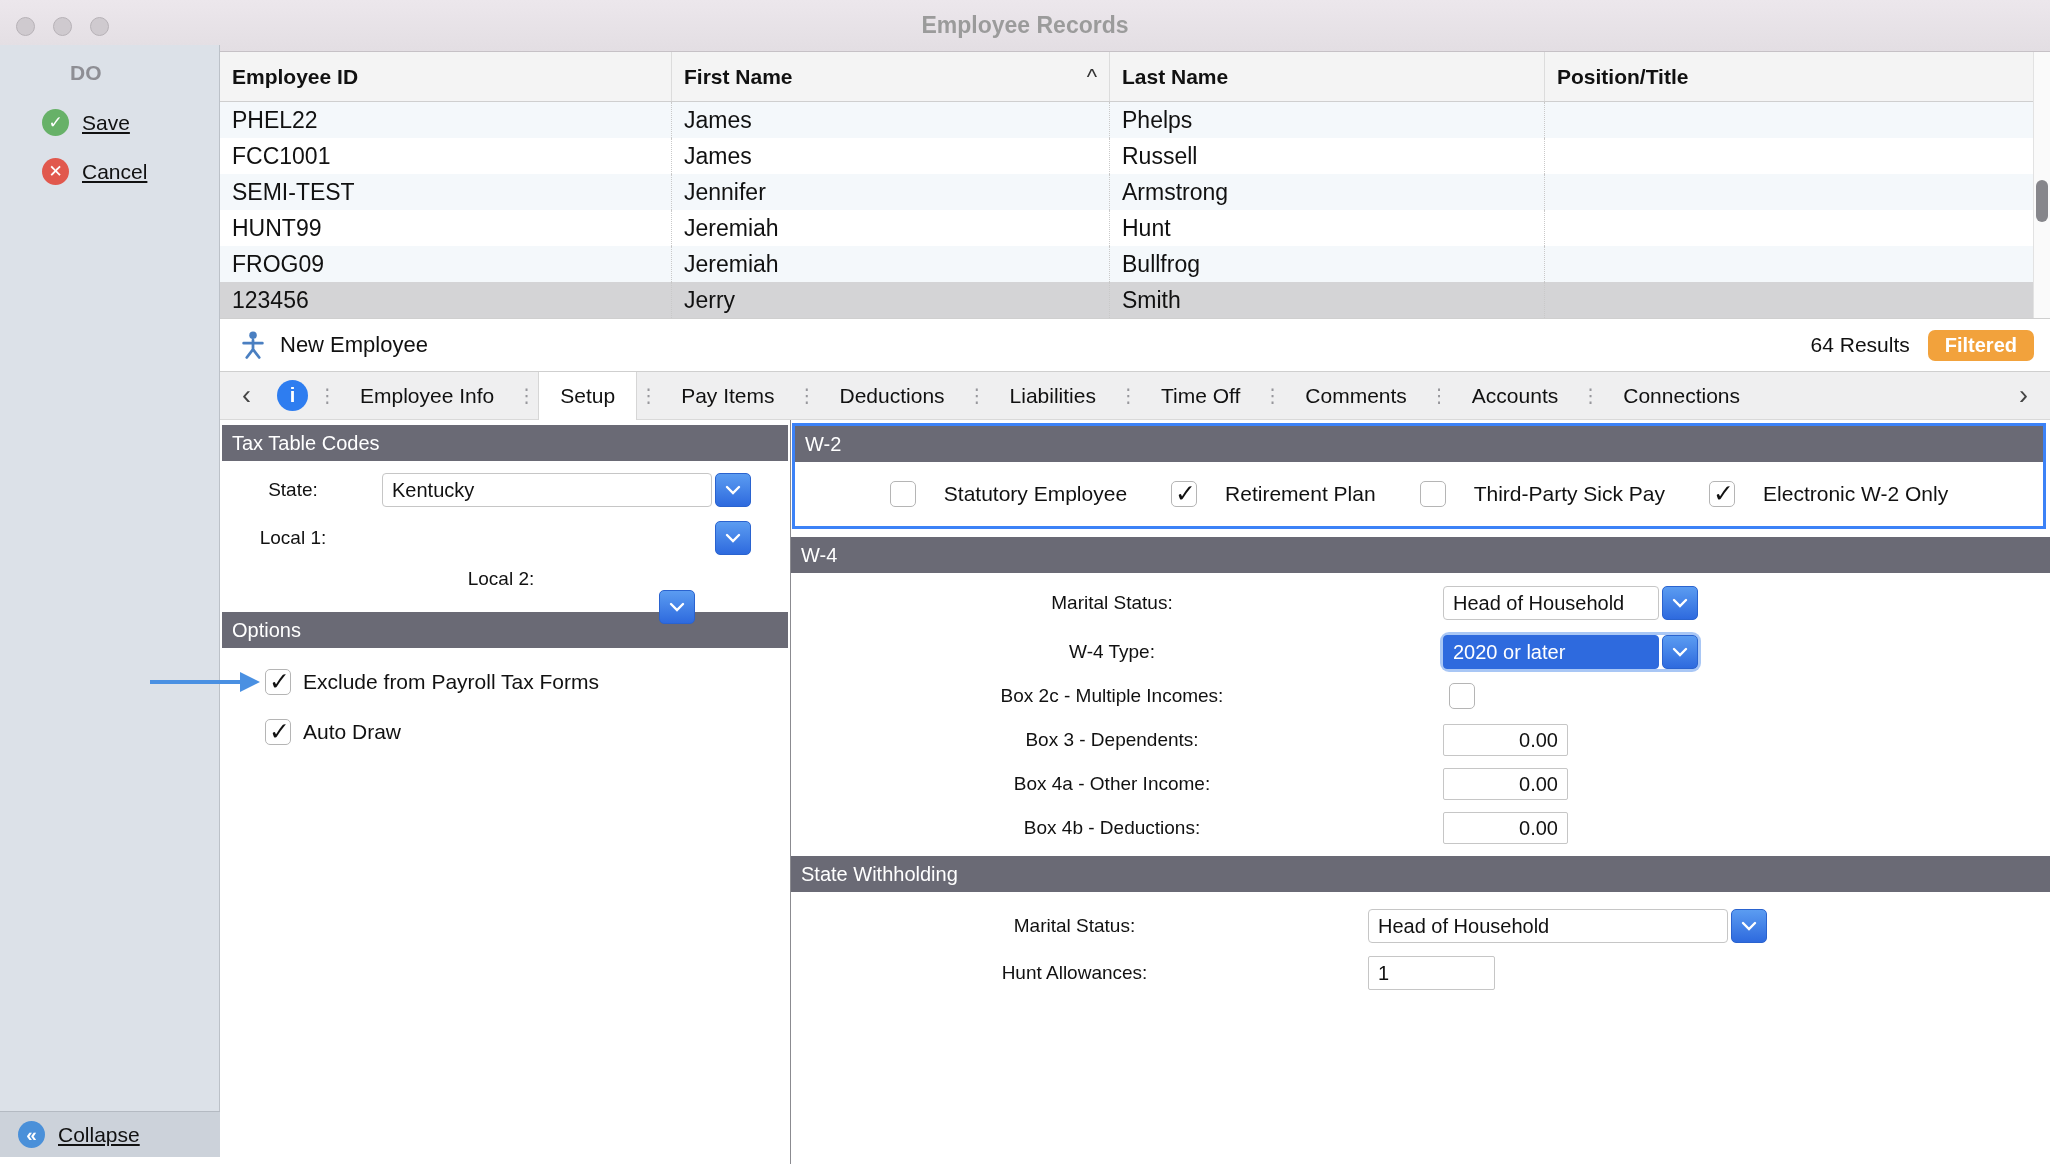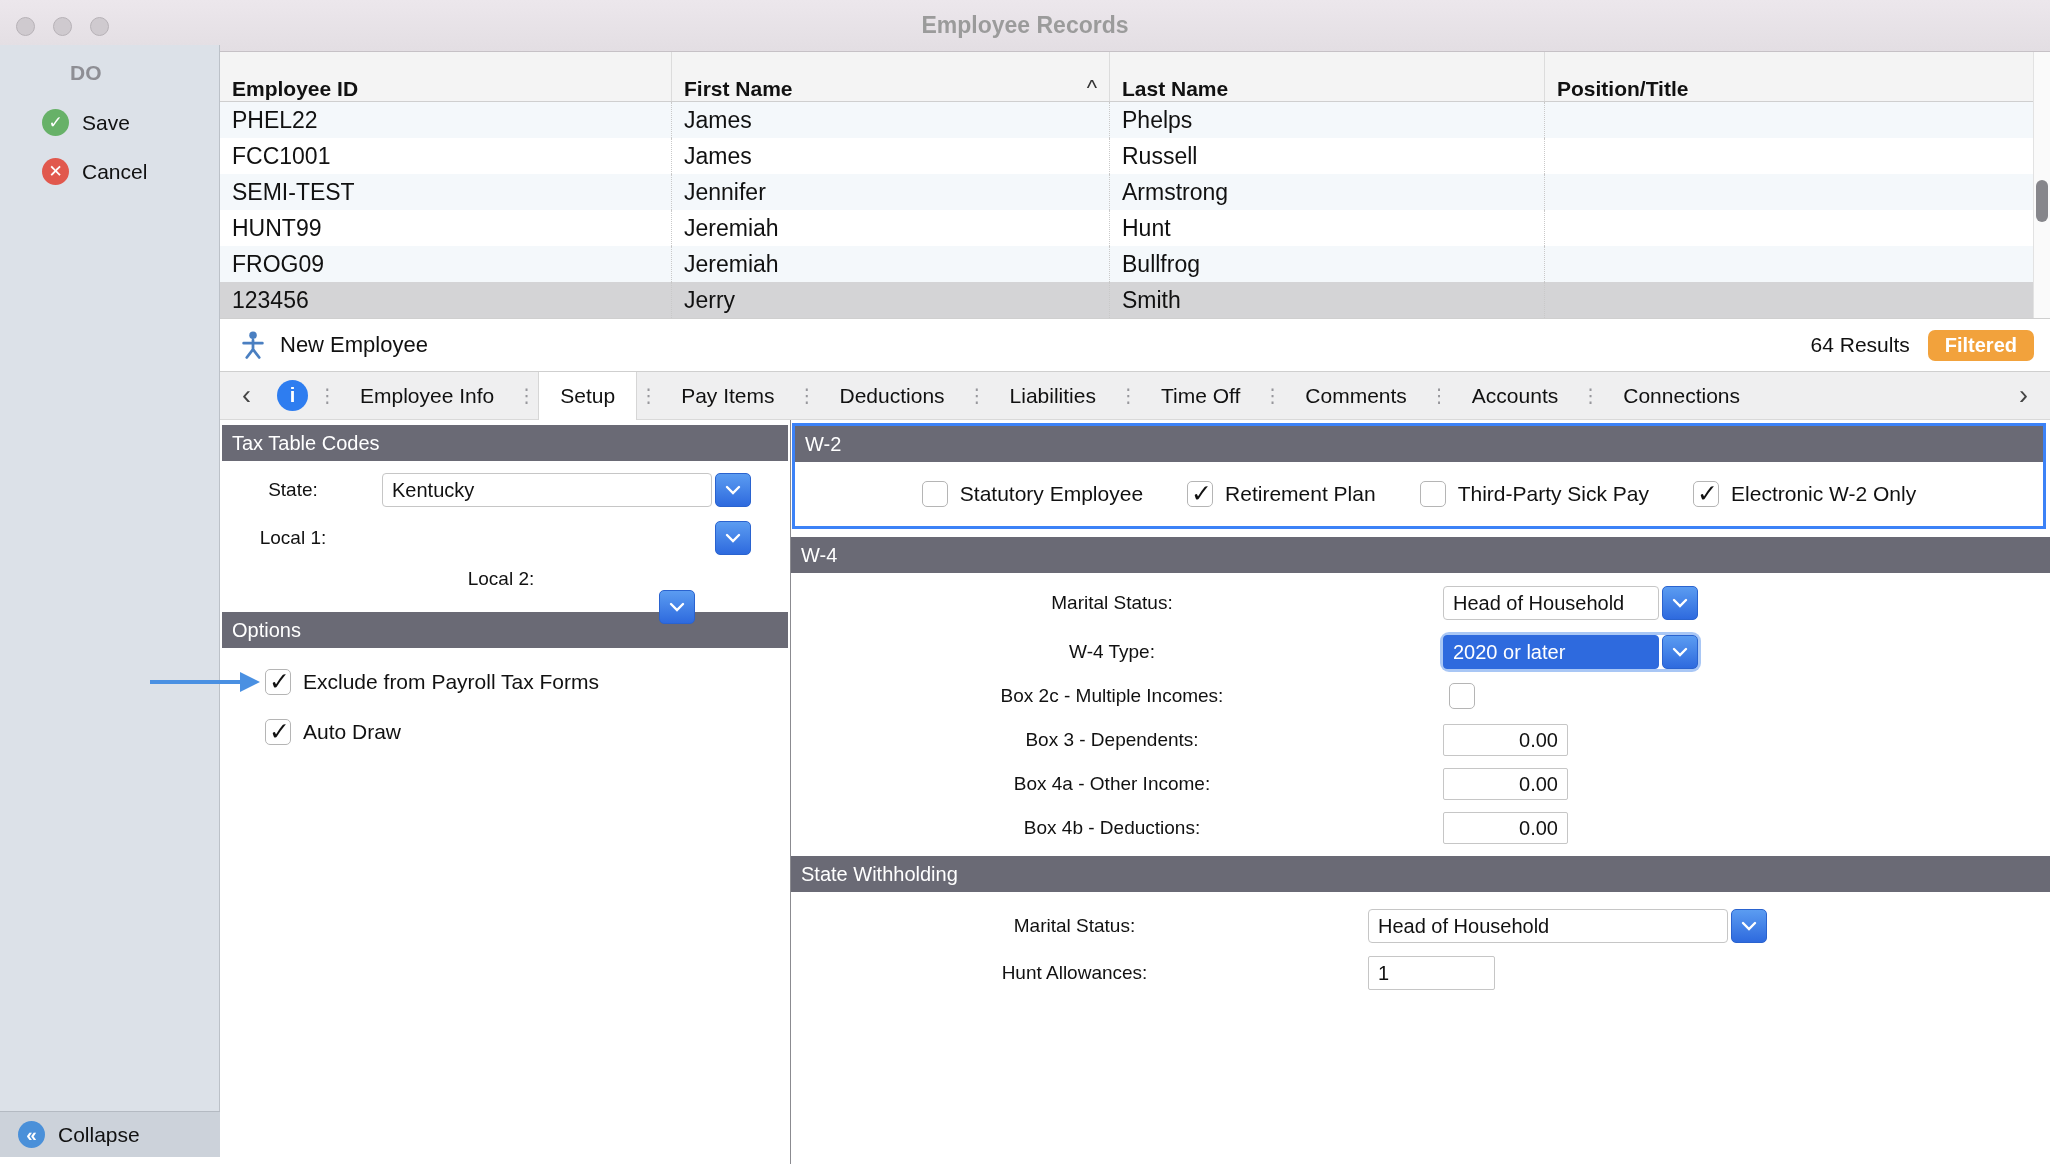--- a/index.html
+++ b/index.html
@@ -17,29 +17,29 @@
   
   .sidebar { position:absolute; left:0; top:45px; width:220px; height:1112px;
     background:#dce1e8; border-right:1px solid #bcc1c8; }
   .do-head { margin:16px 0 0 70px; font-size:21px; font-weight:bold; color:#8e8e94; }
   .side-item { display:flex; align-items:center; padding-left:42px; margin-top:24px; cursor:default; }
   .circ { width:27px; height:27px; border-radius:50%; color:#fff; font-size:17px; font-weight:bold;
     display:flex; align-items:center; justify-content:center; flex:0 0 auto; }
   .circ.green { background:#67b168; }
   .circ.red   { background:#e1584d; }
   .circ.blue  { background:#4a90d9; font-size:19px; }
-  .side-label { margin-left:13px; font-size:21px; }
+  .side-label { margin-left:13px; font-size:21px;text-decoration:underline; }
   .collapse-bar { position:absolute; left:0; bottom:0; width:220px; height:46px;
     background:#ccd2da; border-top:1px solid #b4bac2; display:flex; align-items:center; padding-left:18px; }
 
   
   .table { position:absolute; left:220px; top:52px; width:1830px; height:266px; background:#fff; }
   .thead { display:grid; grid-template-columns:452px 438px 435px 1fr; height:50px;
     background:#f4f4f4; border-bottom:1px solid #cfcfcf; }
-  .th { display:flex; align-items:flex-end; justify-content:space-between; padding:0 12px;
+  .th { display:flex; align-items:center; justify-content:space-between; padding:0 12px;
     font-size:21px; font-weight:bold; border-right:1px solid #dcdcdc; }
   .th:last-child { border-right:none; }
   .sort { font-size:22px; color:#333; font-weight:normal; }
   .trow { display:grid; grid-template-columns:452px 438px 435px 1fr; height:36px; }
   .tbody .trow:nth-child(odd) { background:#f4f8fb; }
   .tbody .trow.selected { background:#d4d4d6; }
   .tcell { display:flex; align-items:center; padding:0 12px; font-size:23px;
     border-right:1px dotted #c9c9c9; white-space:nowrap; }
   .tcell:last-child { border-right:none; }
   .vscroll { position:absolute; right:0; top:0; width:17px; height:266px;
@@ -100,21 +100,21 @@
   .cb-label { margin-left:12px; font-size:21px; }
   .cbrow { display:flex; align-items:center; height:32px; margin-left:43px; }
 
   .numfield { width:125px; height:32px; border:1px solid #c6c6c6; border-radius:2px; background:#fff;
     font-size:20px; display:flex; align-items:center; justify-content:flex-end; padding:0 9px; }
   .textfield { width:127px; height:34px; border:1px solid #c6c6c6; border-radius:2px; background:#fff;
     font-size:20px; display:flex; align-items:center; padding:0 9px; }
 
   .w2-box { margin:3px 4px 0 1px; height:106px; border:3px solid #3c82f7; }
   .w2-checkrow { height:64px; display:flex; align-items:center; justify-content:center; gap:44px; }
-  .w2-item { display:flex; align-items:center; }
+  .w2-item { display:flex; align-items:center;gap:16px; }
 
   .rprow { display:flex; align-items:center; height:36px; }
   .rprow.short { height:32px; }
 
   
   .arrow-anno { position:absolute; left:148px; top:668px; width:114px; height:28px; }
 </style>
 </head>
 <body>
 

